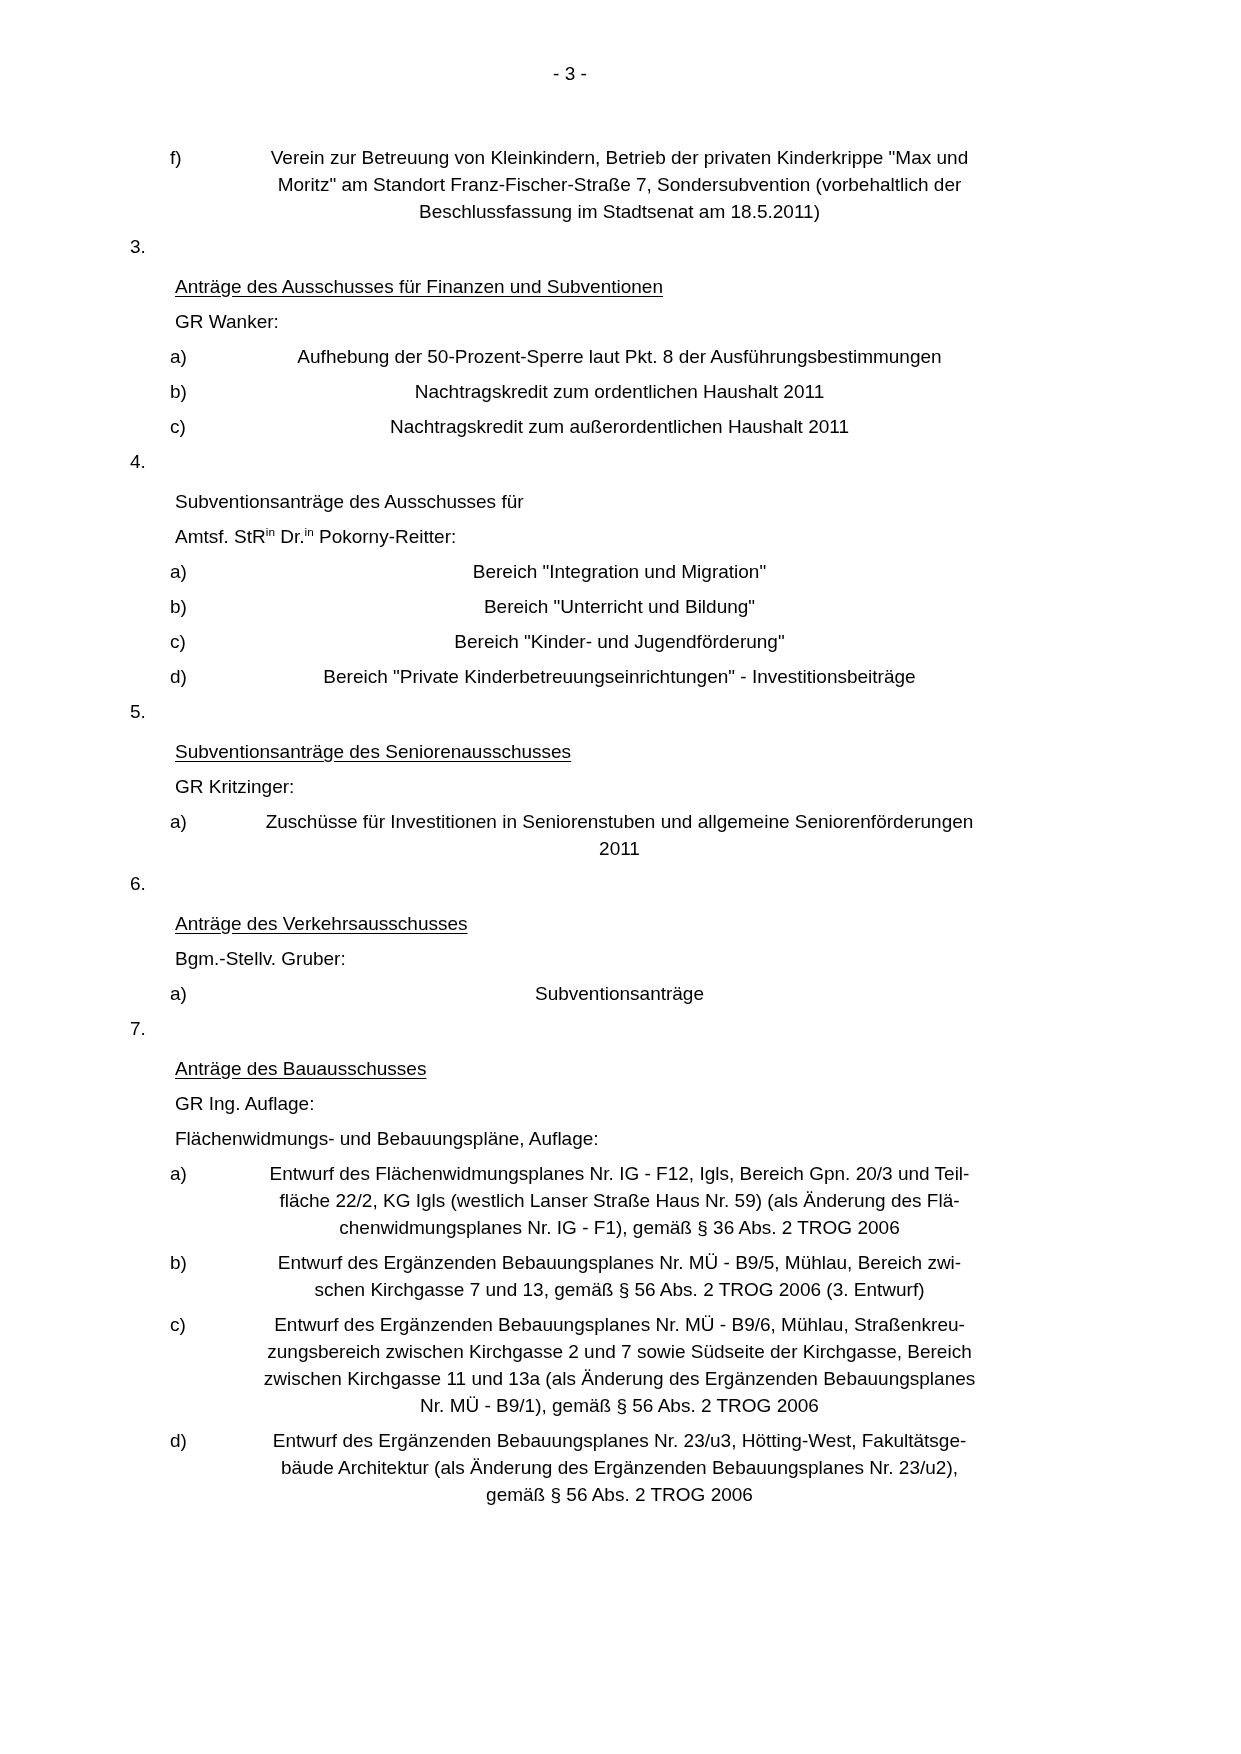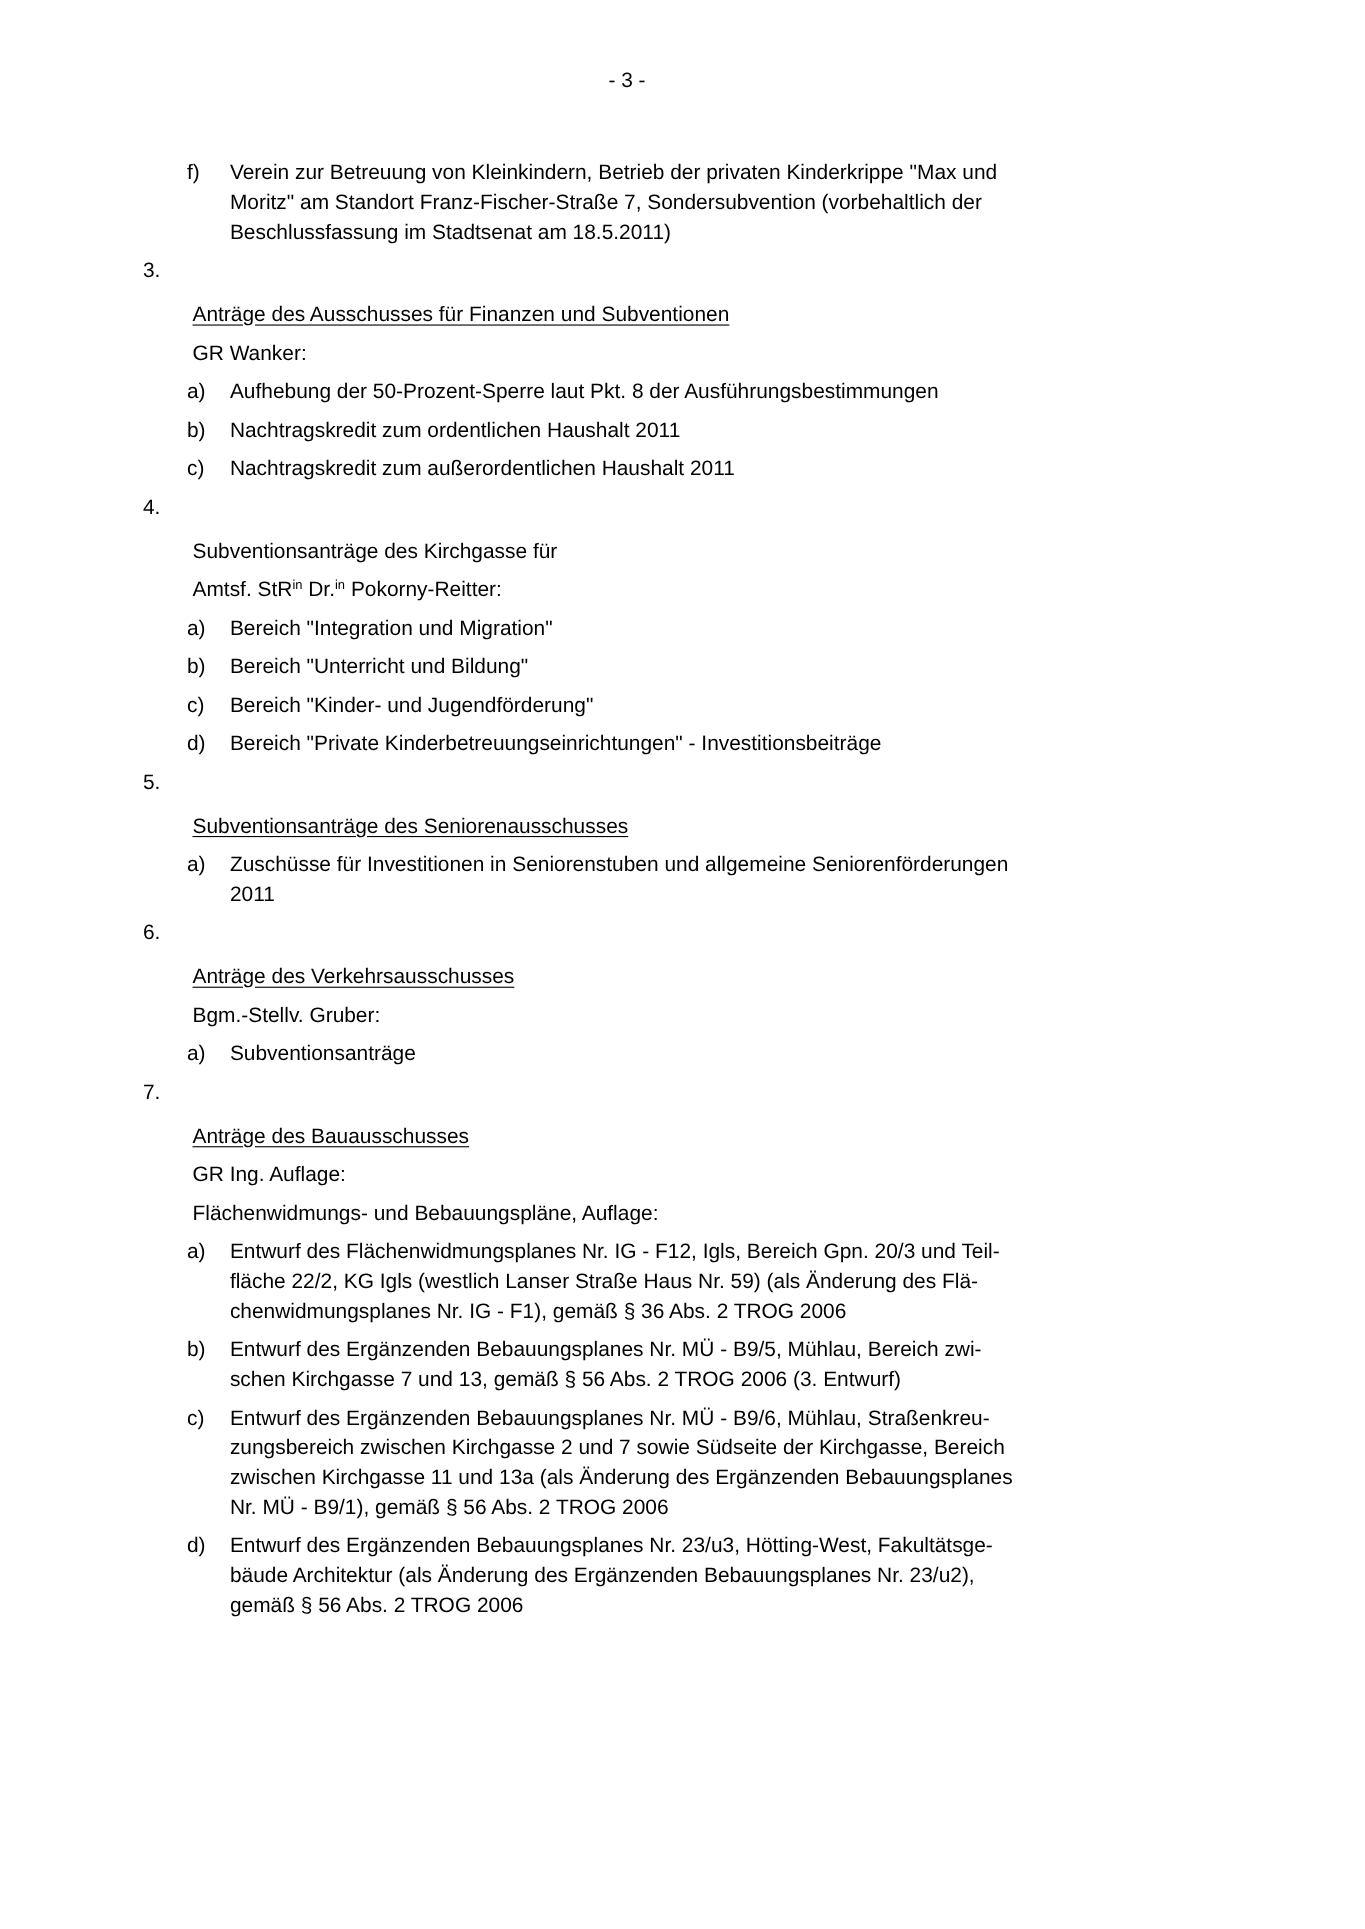--- a/index.html
+++ b/index.html
@@ -42,20 +42,21 @@
   .lettered-item {
     display: flex;
     margin-bottom: 8px;
   }
   .letter {
     width: 39px;
     flex-shrink: 0;
   }
   .item-text {
     flex: 1;
+    text-align: center;
   }
 
   
   .intro-item {
     margin-left: 40px;
   }
 
   
   .section {
     margin-top: 4px;
@@ -122,21 +123,21 @@
           <span class="letter">c)</span>
           <span class="item-text">Nachtragskredit zum außerordentlichen Haushalt 2011</span>
         </div>
       </div>
     </div>
 
     <div class="section">
       <div class="section-head">
         <span class="sec-num">4.</span>
         <span class="sec-title">
-          <span>Subventionsanträge des Kirchgasse für</span><br>
+          <span>Subventionsanträge des Ausschusses für</span><br>
         </span>
       </div>
       <div class="sec-body">
         <p class="speaker"><span>Amtsf. StR</span><sup>in</sup><span> Dr.</span><sup>in</sup><span> Pokorny-Reitter:</span></p>
         <div class="lettered-item">
           <span class="letter">a)</span>
           <span class="item-text">Bereich "Integration und Migration"</span>
         </div>
         <div class="lettered-item">
           <span class="letter">b)</span>
@@ -152,20 +153,21 @@
         </div>
       </div>
     </div>
 
     <div class="section">
       <div class="section-head">
         <span class="sec-num">5.</span>
         <span class="sec-title underline">Subventionsanträge des Seniorenausschusses</span>
       </div>
       <div class="sec-body">
+        <p class="speaker">GR Kritzinger:</p>
         <div class="lettered-item">
           <span class="letter">a)</span>
           <span class="item-text">Zuschüsse für Investitionen in Seniorenstuben und allgemeine Seniorenförderungen<br>2011</span>
         </div>
       </div>
     </div>
 
     <div class="section">
       <div class="section-head">
         <span class="sec-num">6.</span>

